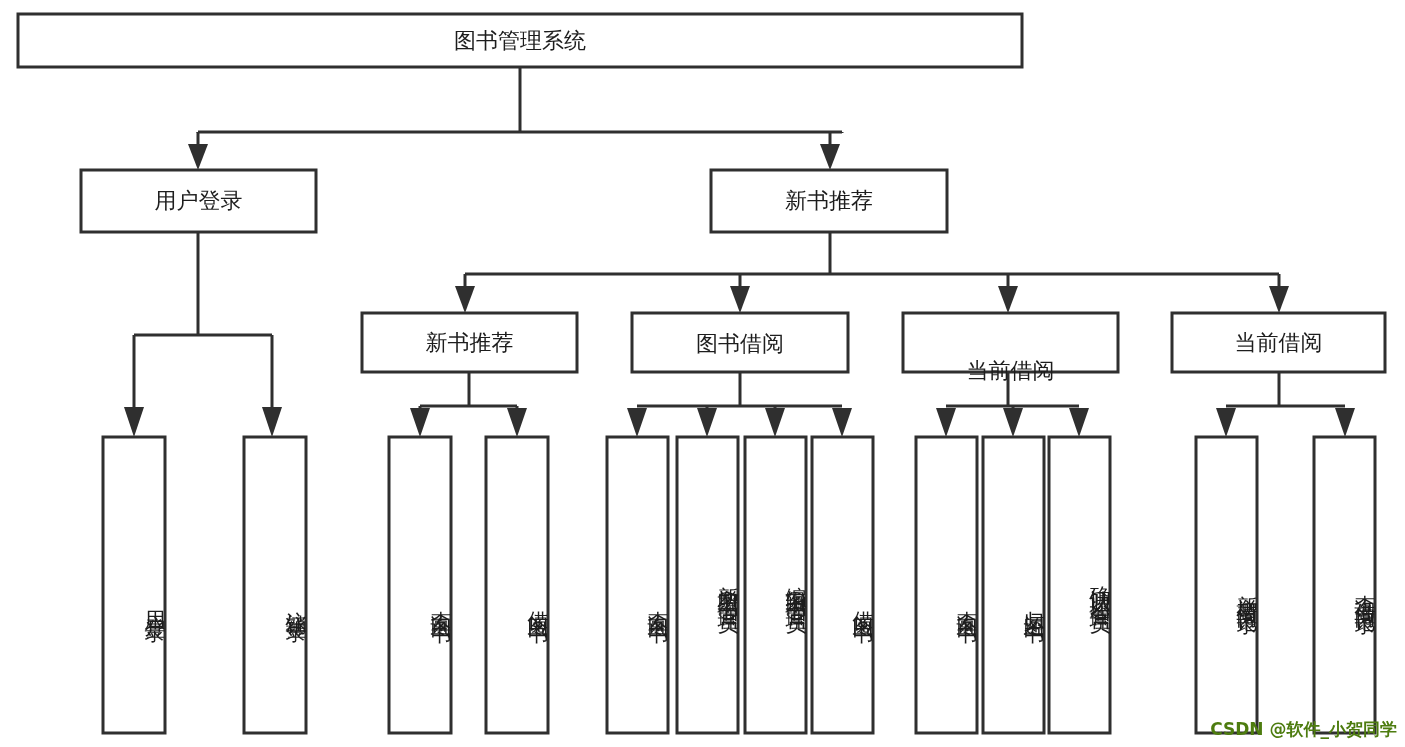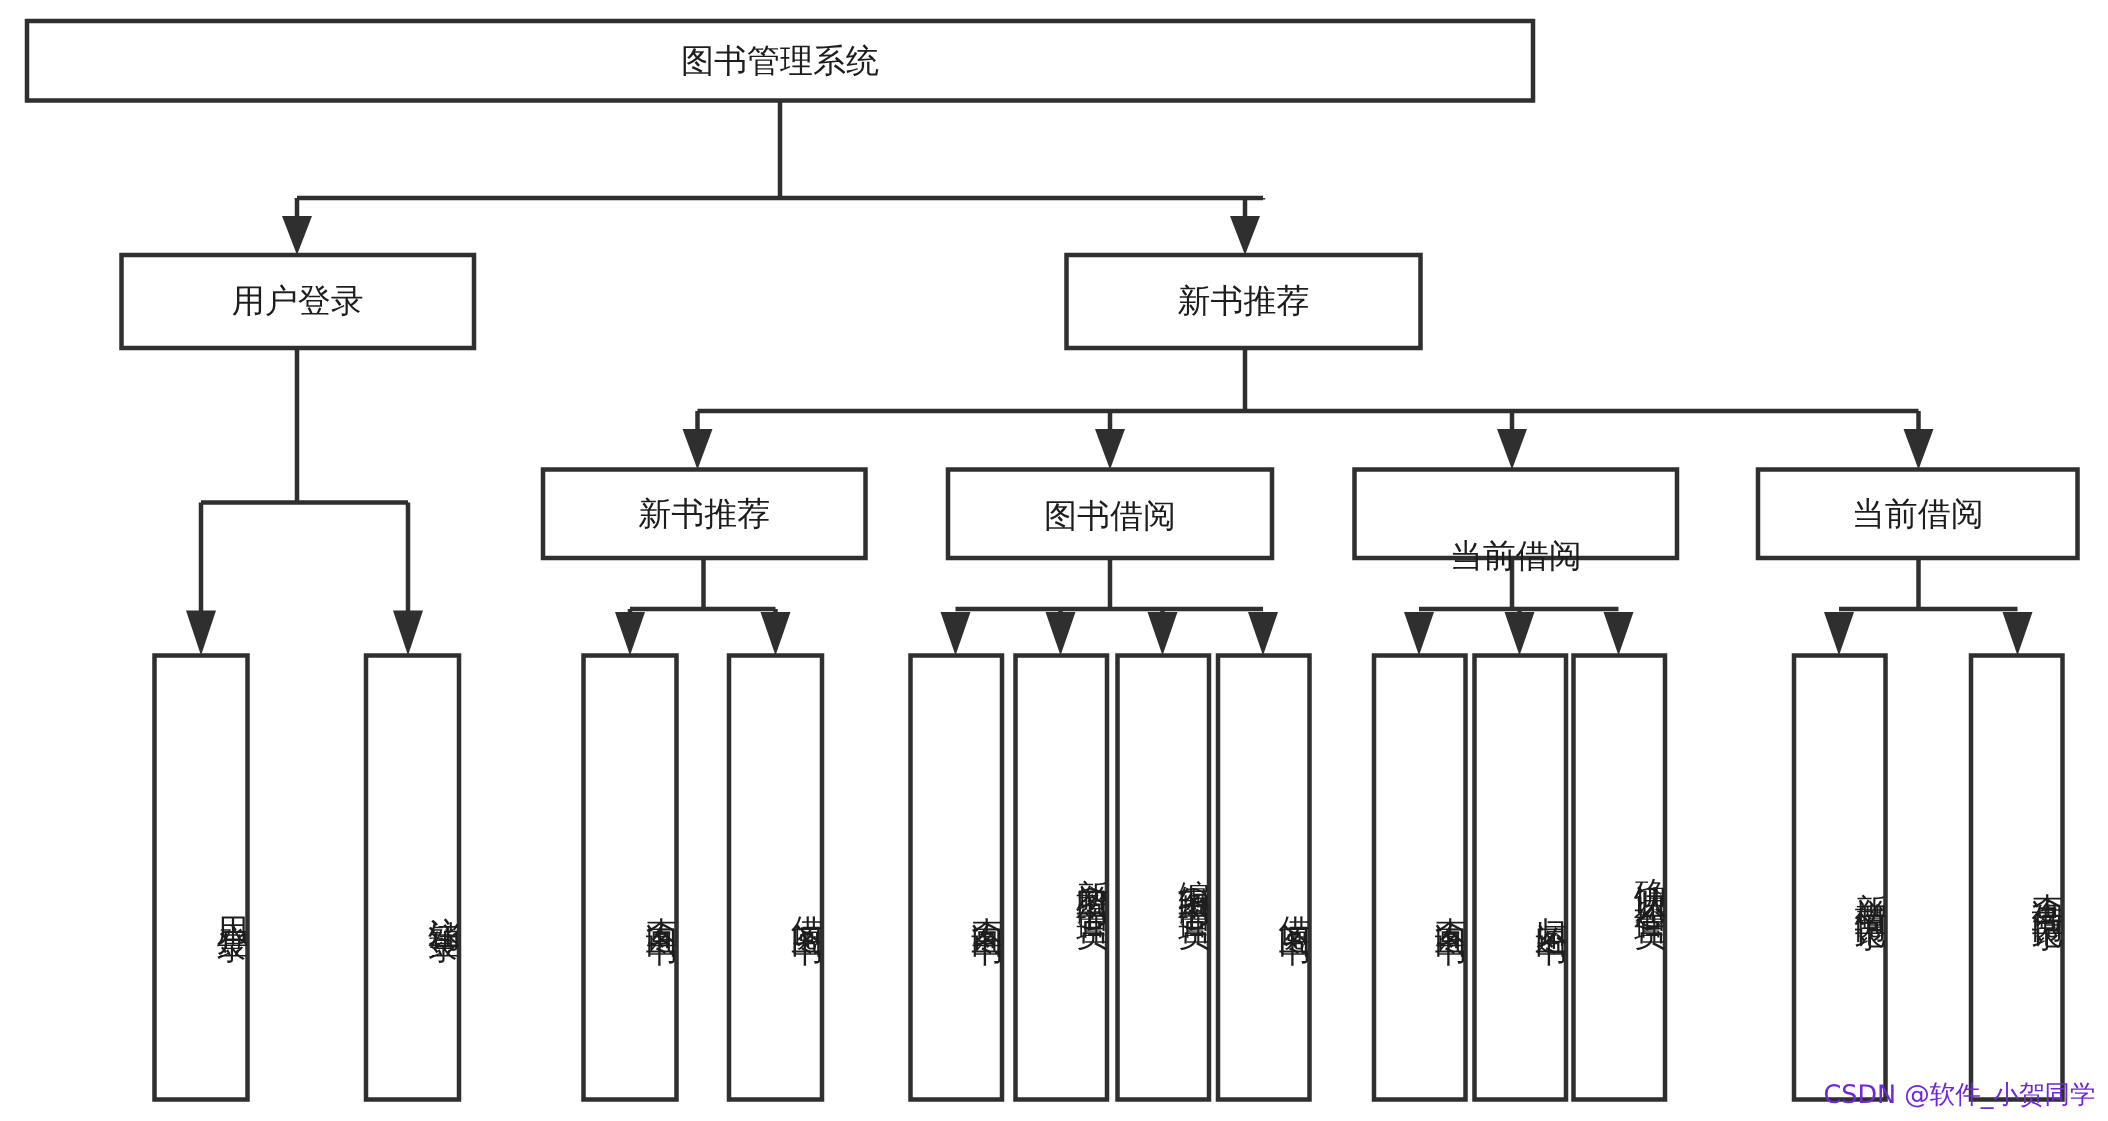--- a/index.html
+++ b/index.html
@@ -65,24 +65,25 @@
     white-space: nowrap;
     font-family: "DejaVu Sans", "Liberation Sans", sans-serif;
     pointer-events: none;
     text-align: center;
   }
   #watermark {
     position: absolute;
     right: 8px;
     bottom: 6px;
     font-size: 17px;
-    color: #6d28d9;
+    color: #4d7c0f;
     font-family: "DejaVu Sans", "Liberation Sans", sans-serif;
     white-space: nowrap;
     pointer-events: none;
+    font-weight: bold;
   }
 </style>
 </head>
 <body>
 
 <div id="diagram-root">
 
   <svg class="flow" viewBox="0 0 1405 747">
 
     <g>

